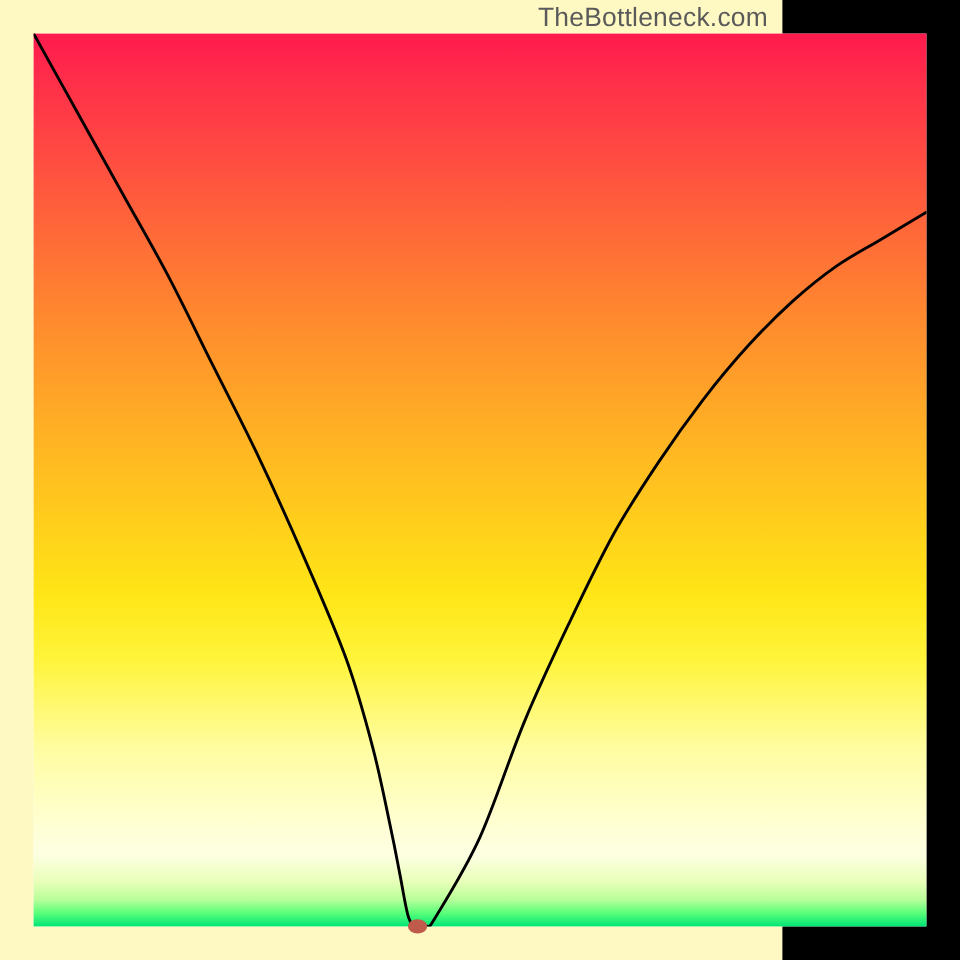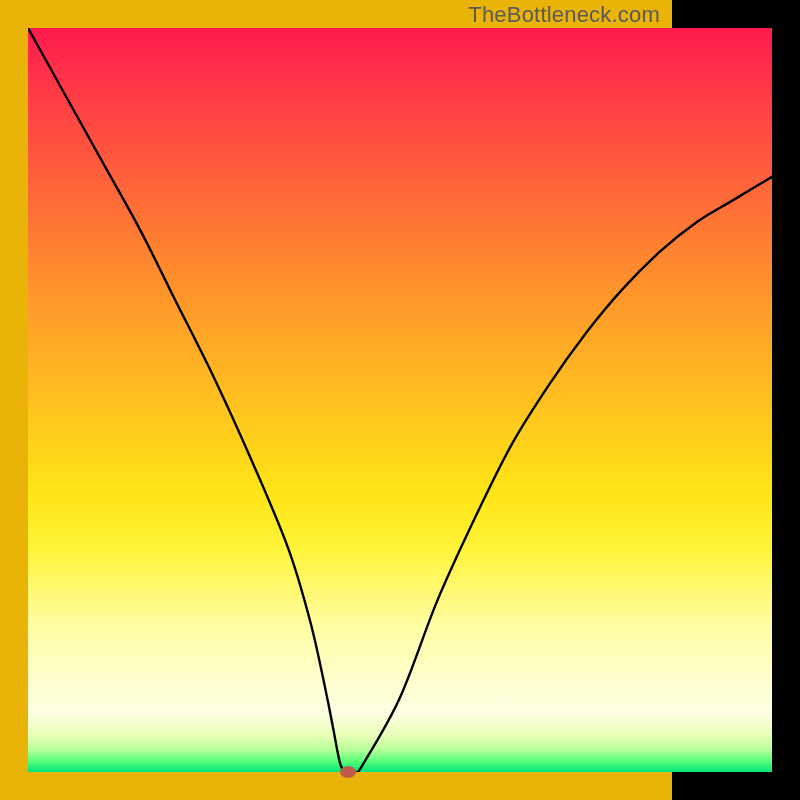--- a/index.html
+++ b/index.html
@@ -8,22 +8,21 @@
     width: 800px;
     height: 800px;
     background: #000;
     font-family: Arial, Helvetica, sans-serif;
     overflow: hidden;
   }
   .frame {
     position: relative;
     width: 652px;
     height: 800px;
-    background: #eab308;
-    padding-left: 20px;
+    background: #fef9c3;
   }
   .watermark {
     position: absolute;
     top: 2px;
     right: 12px;
     color: #5a5a5a;
     font-size: 22px;
     font-weight: 500;
     letter-spacing: 0.2px;
     user-select: none;

